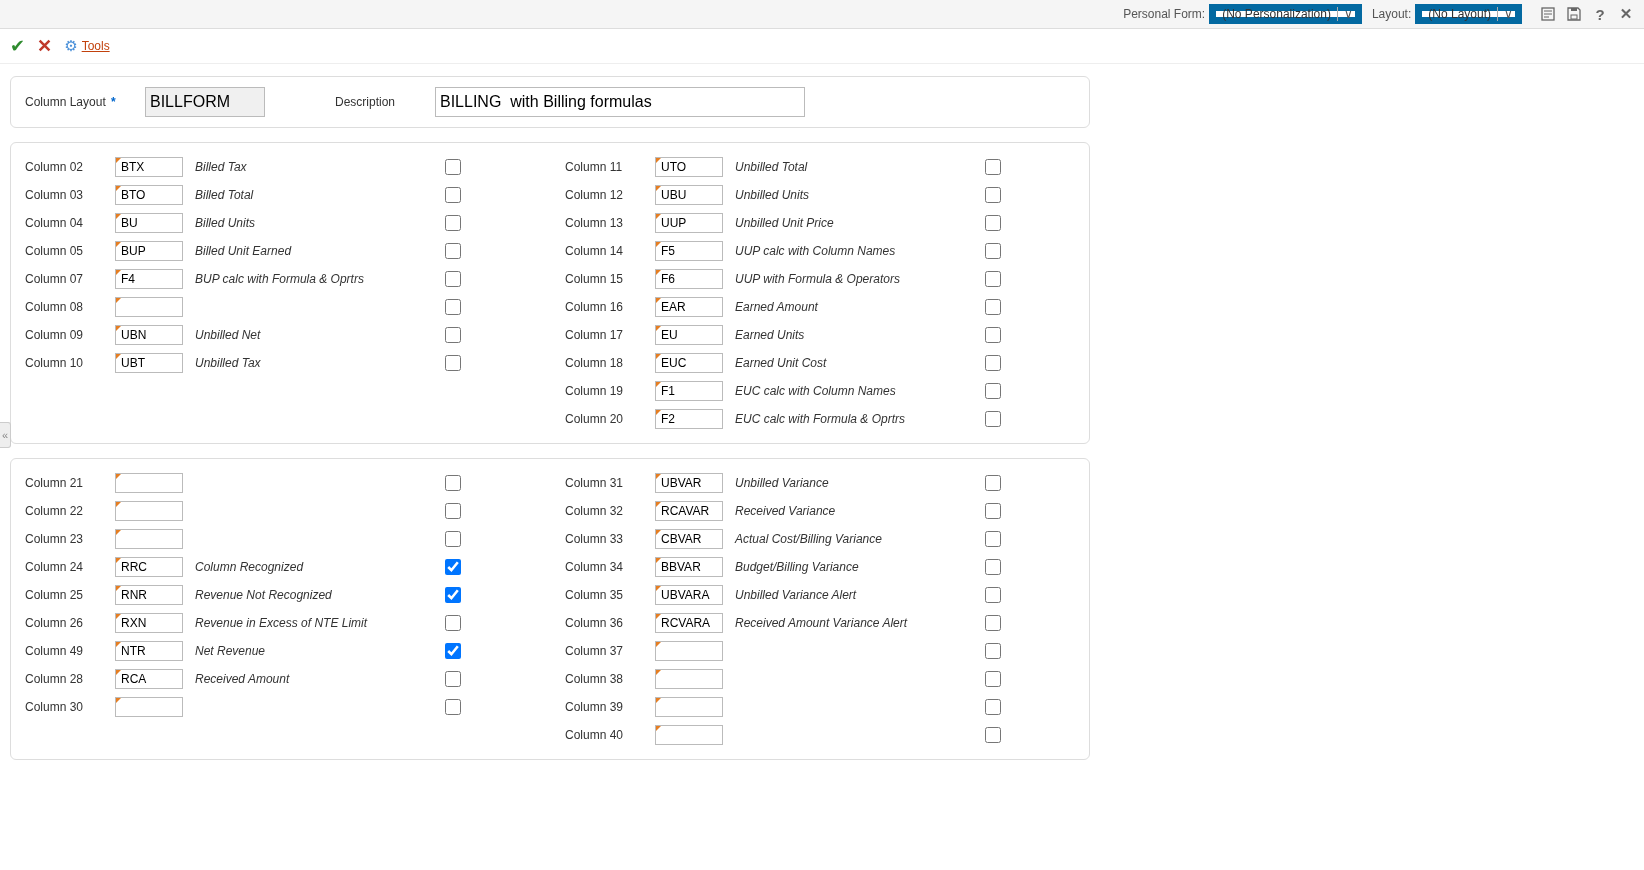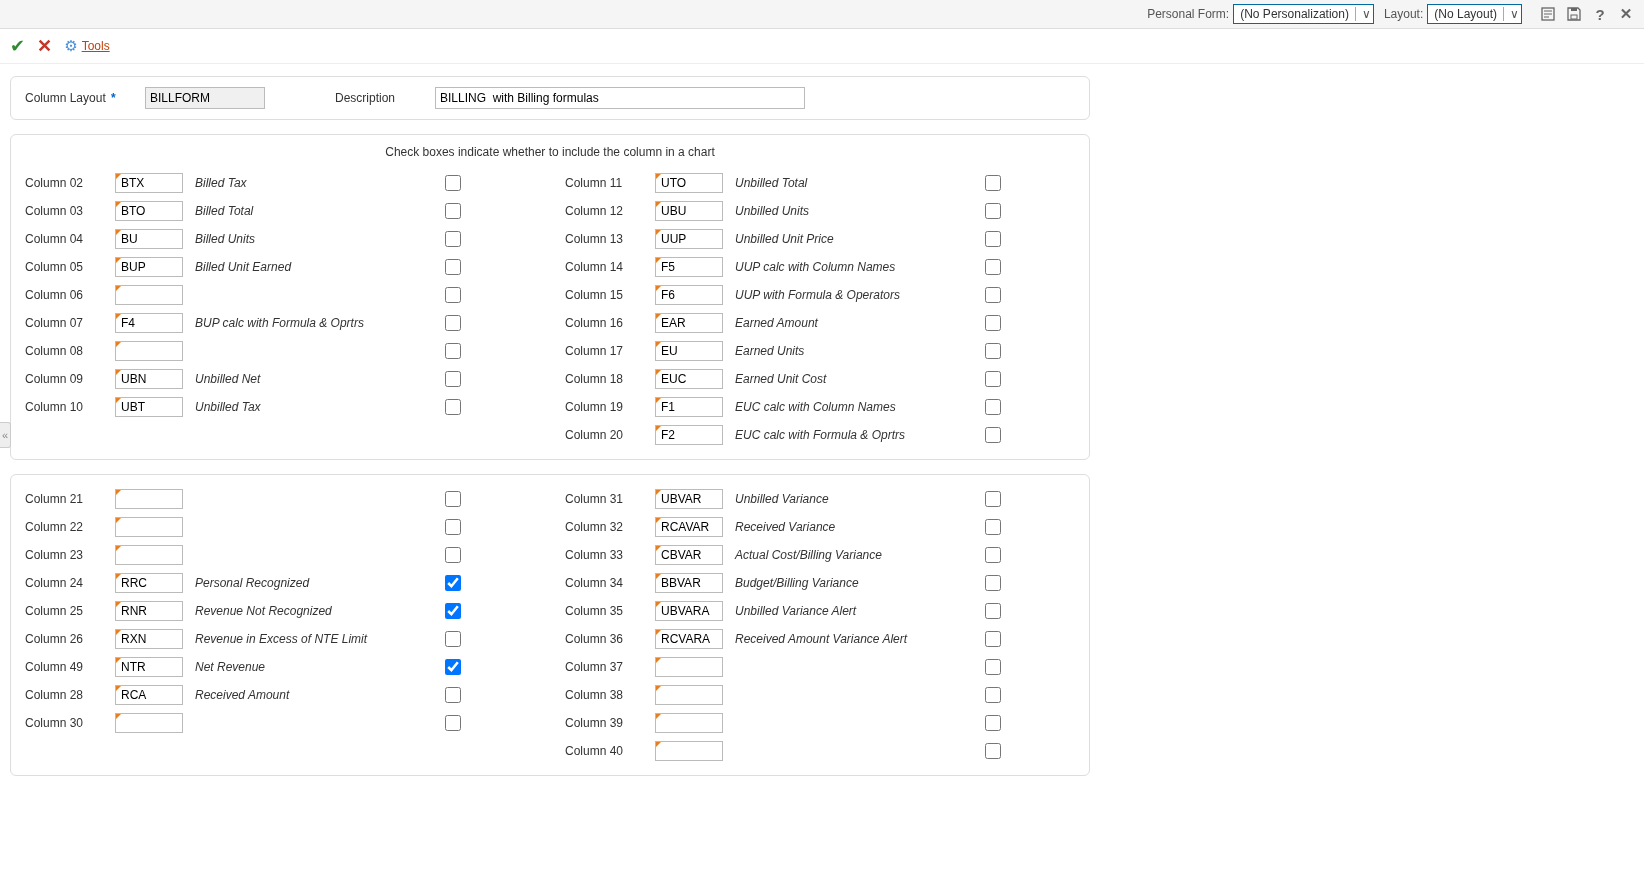--- a/index.html
+++ b/index.html
@@ -16,21 +16,21 @@
   font-size: 15px;
   font-weight: bold;
   color: #444;
   flex: 0 0 auto;
 }
 .title-bar .spacer { flex: 1; }
 .title-bar label { color: #555; margin-right: 4px; }
 .select-wrap {
   display: inline-flex;
   align-items: center;
-  border: 1px solid #0369a1;
+  border: 7px solid #0369a1;
   background: #fff;
   height: 20px;
   margin-right: 10px;
 }
 .select-wrap span { padding: 0 6px; font-size: 12px; color: #333; }
 .select-wrap .chev {
   border-left: 1px solid #aaa;
   width: 18px;
   text-align: center;
   cursor: pointer;
@@ -74,23 +74,23 @@
 
 .header-row {
   display: flex;
   align-items: center;
   gap: 20px;
 }
 .header-row .label { width: 100px; color: #333; }
 .header-row .req { color: #0066cc; font-weight: bold; margin-left: 2px; }
 .header-row input[type=text] {
   border: 1px solid #bbb;
-  height: 22px;
+  height: 30px;
   padding: 0 4px;
-  font-size: 12px;
+  font-size: 16px;
 }
 .inp-code { width: 120px; background: #f0f0f0; }
 .inp-desc { width: 370px; }
 
 .hint { text-align: center; color: #333; margin-bottom: 10px; }
 
 .columns-grid {
   display: grid;
   grid-template-columns: 1fr 1fr;
   gap: 0 30px;
@@ -198,21 +198,20 @@
         <span>Column Layout</span><span class="req"> *</span>
       </span>
       <input type="text" class="inp-code" value="BILLFORM" style="">
       <span style="width:30px"></span>
       <span class="label" style="width:80px">Description</span>
       <input type="text" class="inp-desc" value="BILLING  with Billing formulas" style="">
     </div>
   </div>
 
   <div class="panel">
-    <div class="hint">Check boxes indicate whether to include the column in a chart</div>
     <div class="columns-grid" id="grid1">
         <div>
           <div class="col-row">
             <span class="col-label">Column 02</span>
             <span class="code-input"><input type="text" value="BTX" style=""></span>
             <span class="desc">Billed Tax</span>
             <input type="checkbox" style="">
           </div>
           <div class="col-row">
             <span class="col-label">Column 03</span>
@@ -226,26 +225,20 @@
             <span class="desc">Billed Units</span>
             <input type="checkbox" style="">
           </div>
           <div class="col-row">
             <span class="col-label">Column 05</span>
             <span class="code-input"><input type="text" value="BUP" style=""></span>
             <span class="desc">Billed Unit Earned</span>
             <input type="checkbox" style="">
           </div>
           <div class="col-row">
-            <span class="col-label">Column 06</span>
-            <span class="code-input"><input type="text" style=""></span>
-            <span class="desc"></span>
-            <input type="checkbox" style="">
-          </div>
-          <div class="col-row">
             <span class="col-label">Column 07</span>
             <span class="code-input"><input type="text" value="F4" style=""></span>
             <span class="desc">BUP calc with Formula &amp; Oprtrs</span>
             <input type="checkbox" style="">
           </div>
           <div class="col-row">
             <span class="col-label">Column 08</span>
             <span class="code-input"><input type="text" style=""></span>
             <span class="desc"></span>
             <input type="checkbox" style="">
@@ -345,21 +338,21 @@
           </div>
           <div class="col-row">
             <span class="col-label">Column 23</span>
             <span class="code-input"><input type="text" style=""></span>
             <span class="desc"></span>
             <input type="checkbox" style="">
           </div>
           <div class="col-row">
             <span class="col-label">Column 24</span>
             <span class="code-input"><input type="text" value="RRC" style=""></span>
-            <span class="desc">Personal Recognized</span>
+            <span class="desc">Column Recognized</span>
             <input type="checkbox" checked="" style="">
           </div>
           <div class="col-row">
             <span class="col-label">Column 25</span>
             <span class="code-input"><input type="text" value="RNR" style=""></span>
             <span class="desc">Revenue Not Recognized</span>
             <input type="checkbox" checked="" style="">
           </div>
           <div class="col-row">
             <span class="col-label">Column 26</span>

